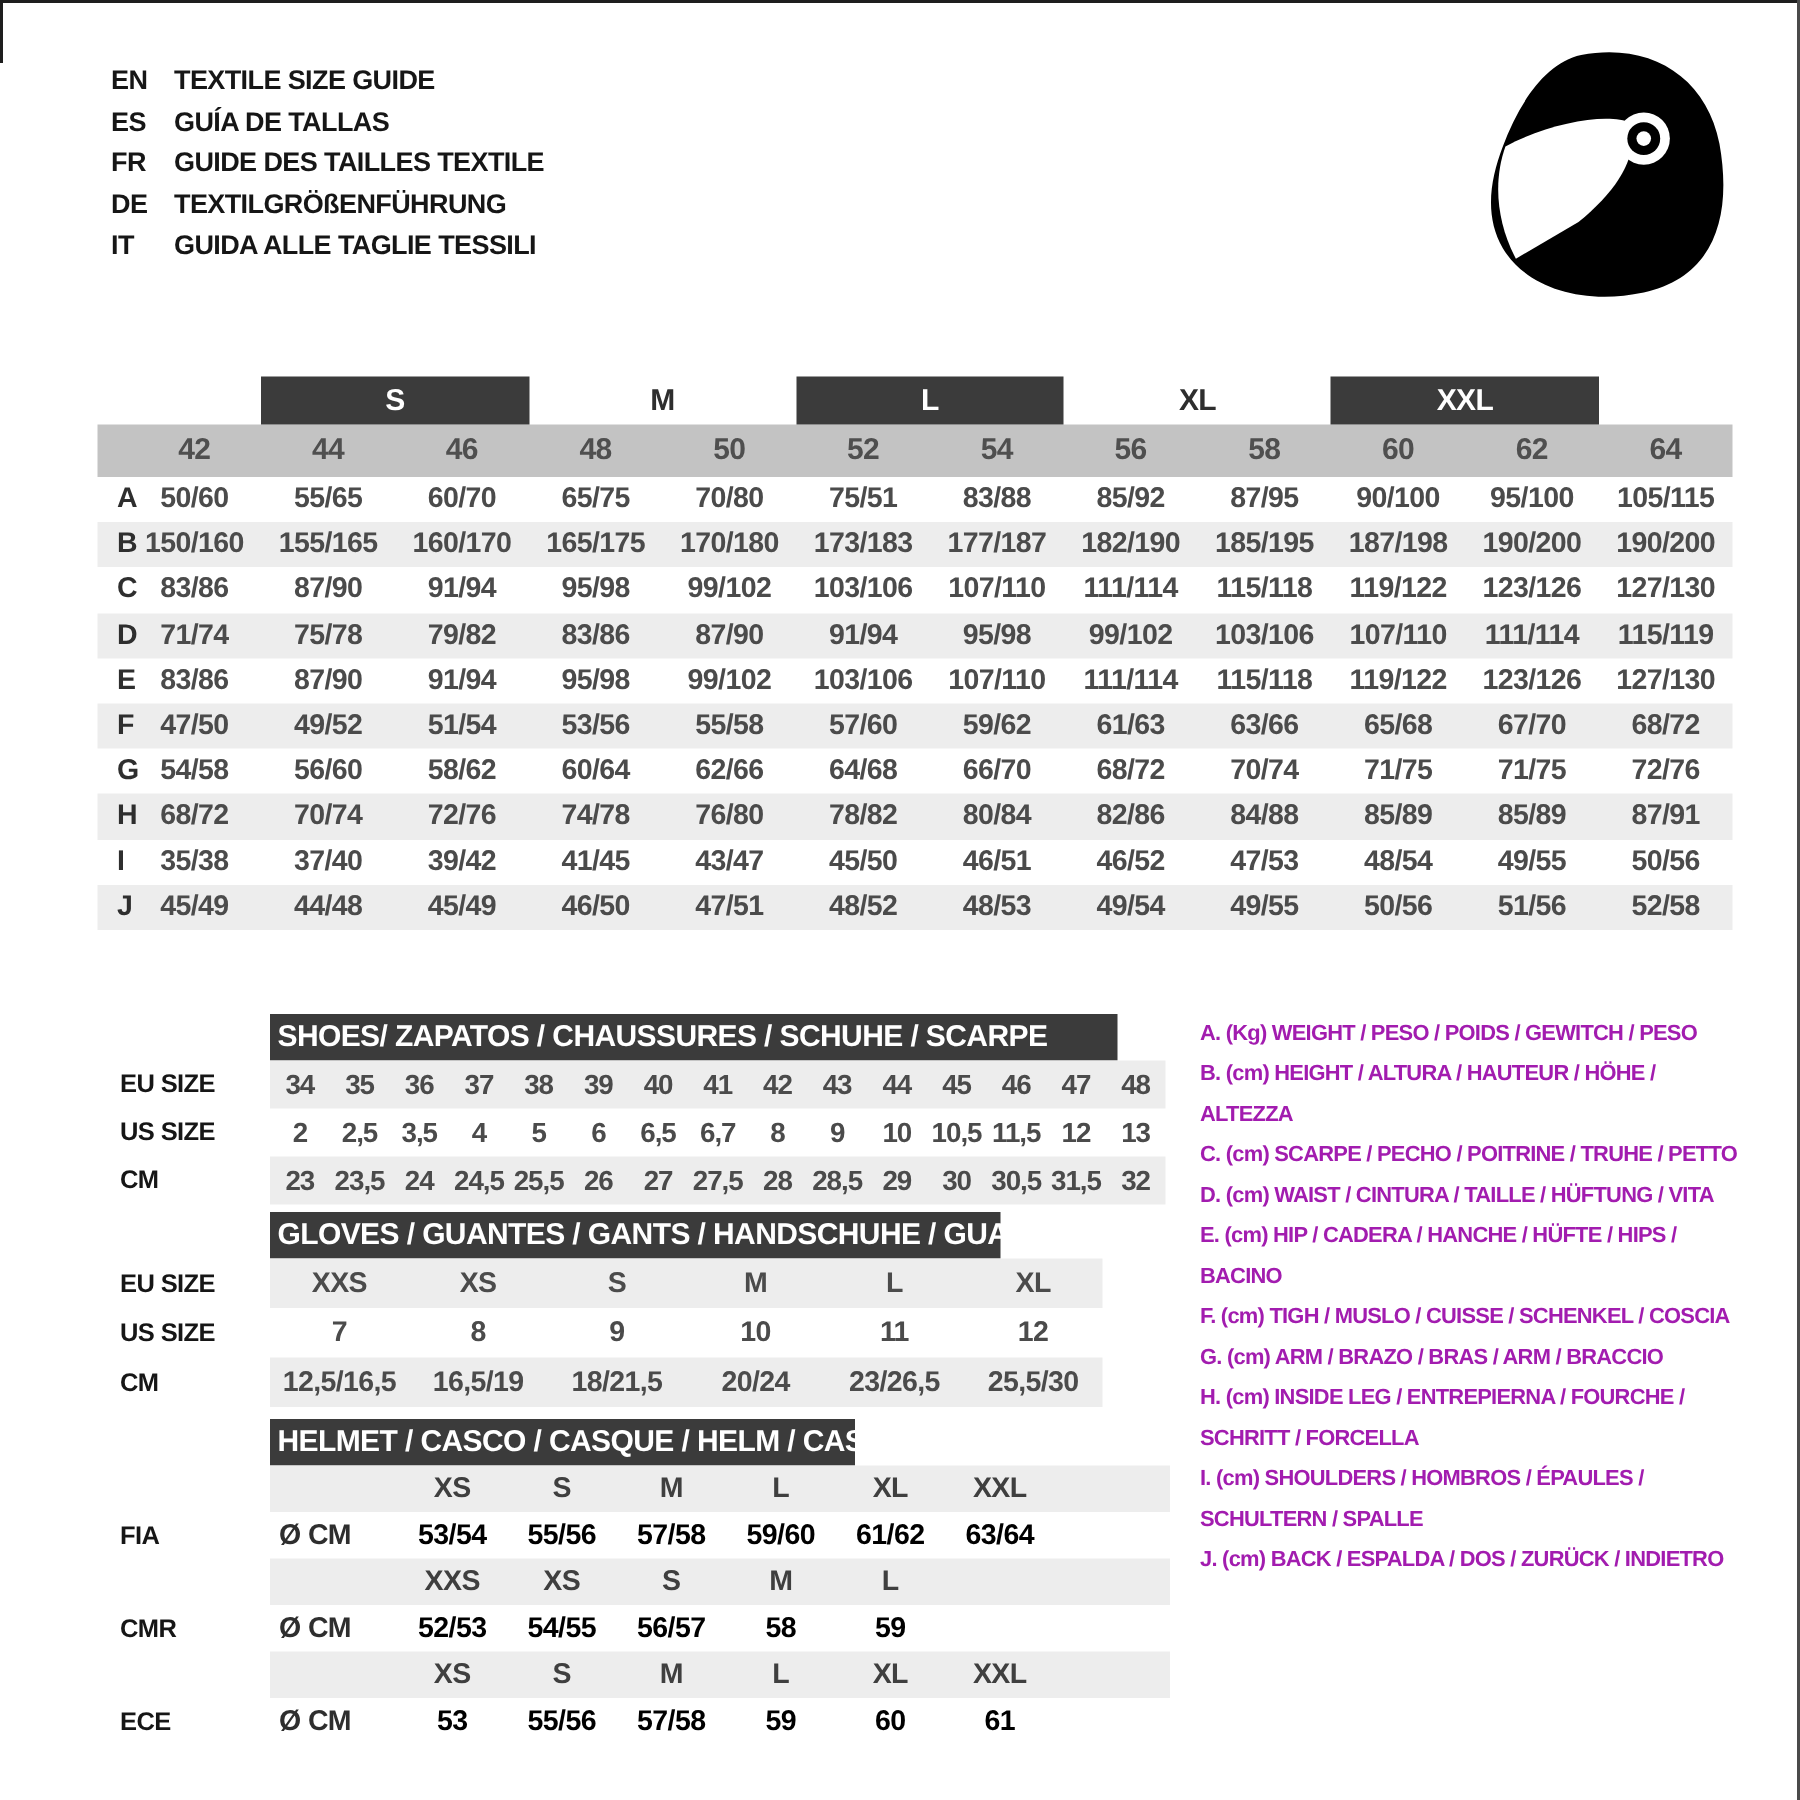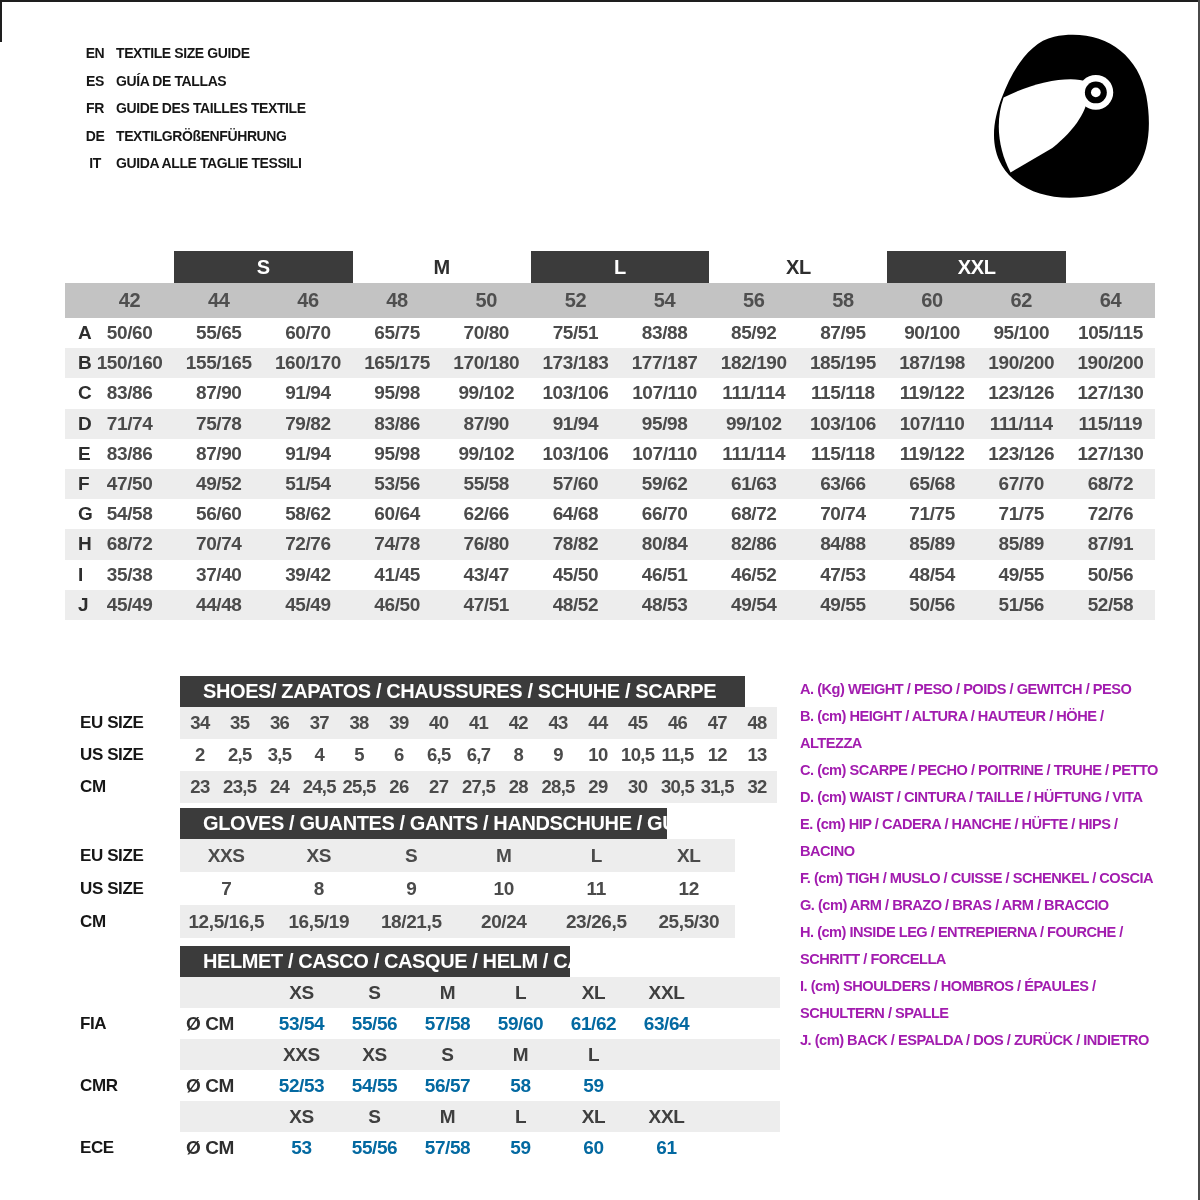--- a/index.html
+++ b/index.html
@@ -10,21 +10,21 @@
     font-weight:bold; font-stretch:condensed; letter-spacing:-0.4px; color:#222;
   }
   .dc { display:contents; }
 
   
   .frame-top    { position:absolute; top:0; left:0; right:0; height:2px; background:#1e1e1e; }
   .frame-right  { position:absolute; top:0; right:0; bottom:0; width:2px; background:#4a4a4a; }
   .frame-left   { position:absolute; top:0; left:0; width:2px; height:42px; background:#1e1e1e; }
 
   
-  .languages { position:absolute; left:74px; top:40px; font-size:14px; line-height:27.5px; color:#161616;text-align:center; }
+  .languages { position:absolute; left:74px; top:40px; font-size:18px; line-height:27.5px; color:#161616; }
   .lang-row  { display:flex; }
   .lang-code { width:42px; }
 
   
   .helmet-logo { position:absolute; left:978px; top:28px; width:180px; height:174px; }
 
   
   .main-table { position:absolute; left:65px; top:251px; width:1090px; font-size:19px; }
   .grid13 { display:grid; grid-template-columns:20px repeat(12,1fr); }
   .group-row { height:32px; font-size:20px; text-align:center; }
@@ -36,21 +36,21 @@
   .g-xl { grid-column:9 / span 2; }
   .g-xxl{ grid-column:11 / span 2; }
   .cols-band { height:35px; background:#c3c3c3; align-items:center; text-align:center; color:#4f4f4f; font-size:20px; }
   .m-row  { height:30.2px; align-items:center; text-align:center; color:#4b4b4b; }
   .m-rows > .m-row:nth-child(even) { background:#ededed; }
   .m-letter { text-align:left; padding-left:13px; color:#2e2e2e; white-space:nowrap; }
 
   
   .sub { position:absolute; left:65px; }
   .sub-header { margin-left:115px; height:31px; background:#3b3b3b; color:#fff;
-                font-size:20px; line-height:31px; padding-left:23px; white-space:nowrap; }
+                font-size:20px; line-height:31px; padding-left:5px; white-space:nowrap; }
   .srow { display:flex; align-items:center; }
   .row-label { width:115px; padding-left:15px; font-size:17px; color:#161616; }
 
   #shoes { top:676px; width:715px; }
   #shoes .sub-header { width:565px; }
   #shoes .srow { height:32px; font-size:18.5px; }
   #shoes .vals { width:597px; height:100%; display:grid; grid-template-columns:repeat(15,1fr);
                  align-items:center; text-align:center; color:#4b4b4b; letter-spacing:-0.7px; }
   #shoes .srow:nth-child(odd) .vals { background:#ededed; }
 
@@ -62,21 +62,21 @@
   #gloves .srow:nth-child(odd) .vals { background:#ededed; }
 
   #helmets { top:946px; width:715px; }
   #helmets .sub-header { width:390px; }
   .h-row { display:flex; align-items:center; height:31px; font-size:19px; }
   .h-area { width:600px; height:100%; display:flex; align-items:center; }
   .h-row.sizes .h-area { background:#ededed; }
   .h-unit { width:85px; padding-left:6px; color:#2e2e2e; white-space:nowrap; }
   .h-cells { display:grid; grid-template-columns:repeat(6,73px); text-align:center; }
   .h-row.sizes .h-cells { color:#3f3f3f; }
-  .h-row.vals  .h-cells { color:#0369a1; }
+  .h-row.vals  .h-cells { color:#000000; }
 
   
   .legend { position:absolute; left:800px; top:676px; width:365px;
             font-size:14.6px; line-height:27px; color:#a21caf; letter-spacing:-0.5px; }
 </style>
 </head>
 <body>
 
 <div class="frame-top"></div>
 <div class="frame-right"></div>

